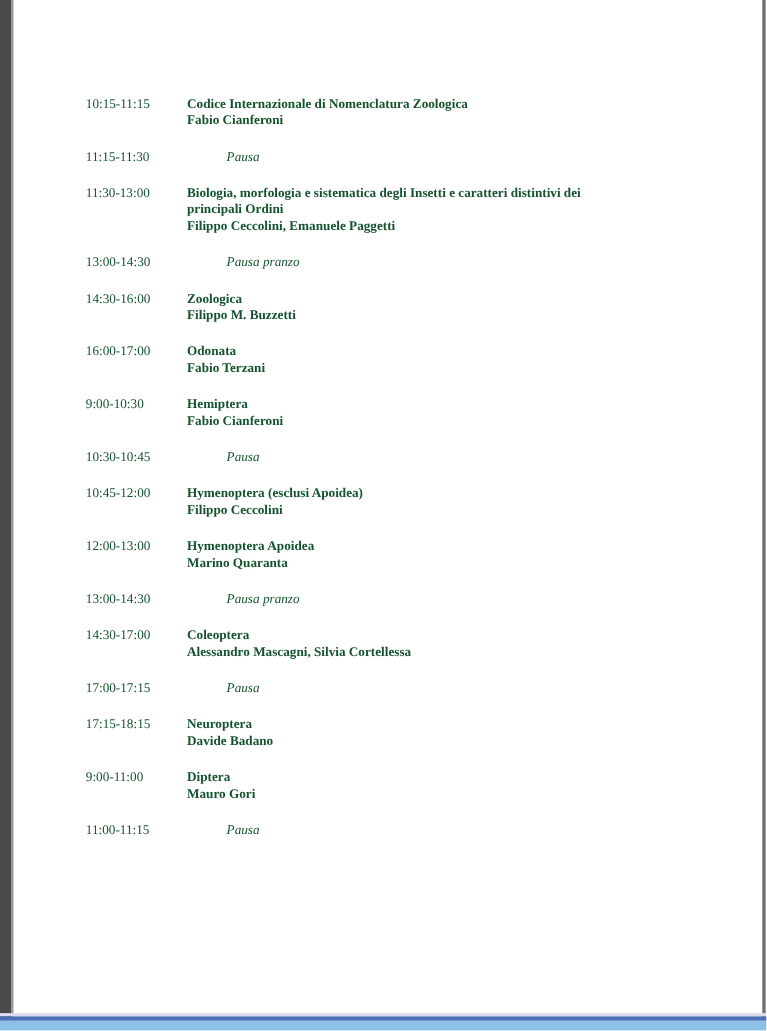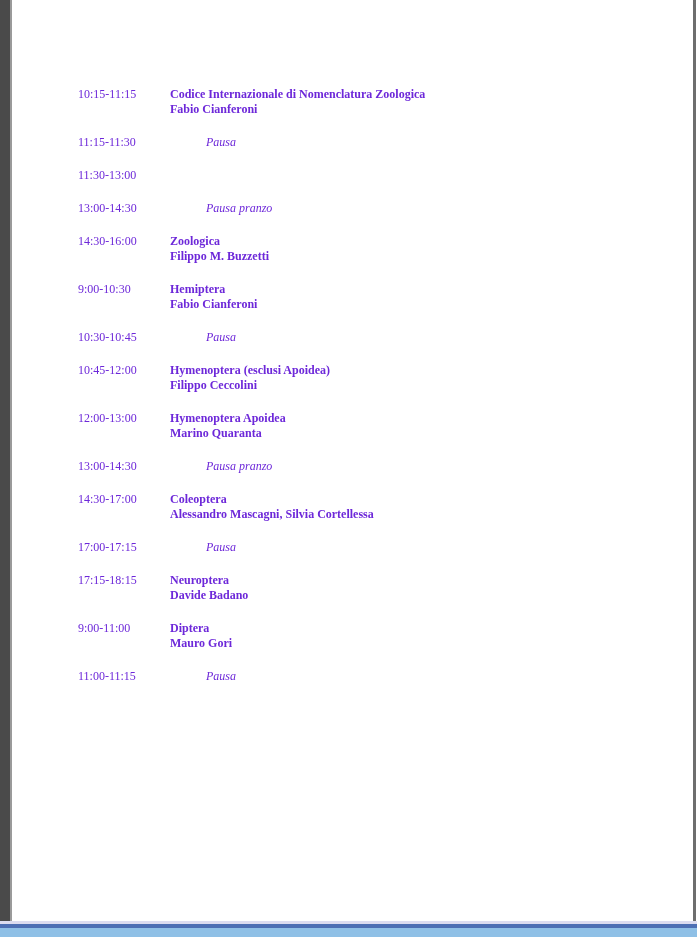--- a/index.html
+++ b/index.html
@@ -7,21 +7,21 @@
     padding: 0;
     background: #ffffff;
   }
   .page {
     position: relative;
     width: 697px;
     height: 937px;
     background: #ffffff;
     overflow: hidden;
     font-family: "Liberation Serif", "DejaVu Serif", serif;
-    color: #6d28d9;
+    color: #14532d;
   }
   
   .left-edge-shadow {
     position: absolute;
     left: 0; top: 0;
     width: 10px; height: 925px;
     background: #4a4a4a;
     border-right: 2px solid #9a9a9a;
   }
   .right-edge-line {
@@ -109,37 +109,48 @@
 
     <div class="row">
       <div class="time">11:15-11:30</div>
       <div class="cell">
         <div class="break-label">Pausa</div>
       </div>
     </div>
 
     <div class="row">
       <div class="time">11:30-13:00</div>
+      <div class="cell">
+        <div class="session-title">Biologia, morfologia e sistematica degli Insetti e caratteri distintivi dei principali Ordini</div>
+        <div class="session-speakers">Filippo Ceccolini, Emanuele Paggetti</div>
+      </div>
     </div>
 
     <div class="row">
       <div class="time">13:00-14:30</div>
       <div class="cell">
         <div class="break-label">Pausa pranzo</div>
       </div>
     </div>
 
     <div class="row">
       <div class="time">14:30-16:00</div>
       <div class="cell">
         <div class="session-title">Zoologica</div>
         <div class="session-speakers">Filippo M. Buzzetti</div>
       </div>
     </div>
 
+    <div class="row">
+      <div class="time">16:00-17:00</div>
+      <div class="cell">
+        <div class="session-title">Odonata</div>
+        <div class="session-speakers">Fabio Terzani</div>
+      </div>
+    </div>
 
 
     <div class="row">
       <div class="time">9:00-10:30</div>
       <div class="cell">
         <div class="session-title">Hemiptera</div>
         <div class="session-speakers">Fabio Cianferoni</div>
       </div>
     </div>
 

